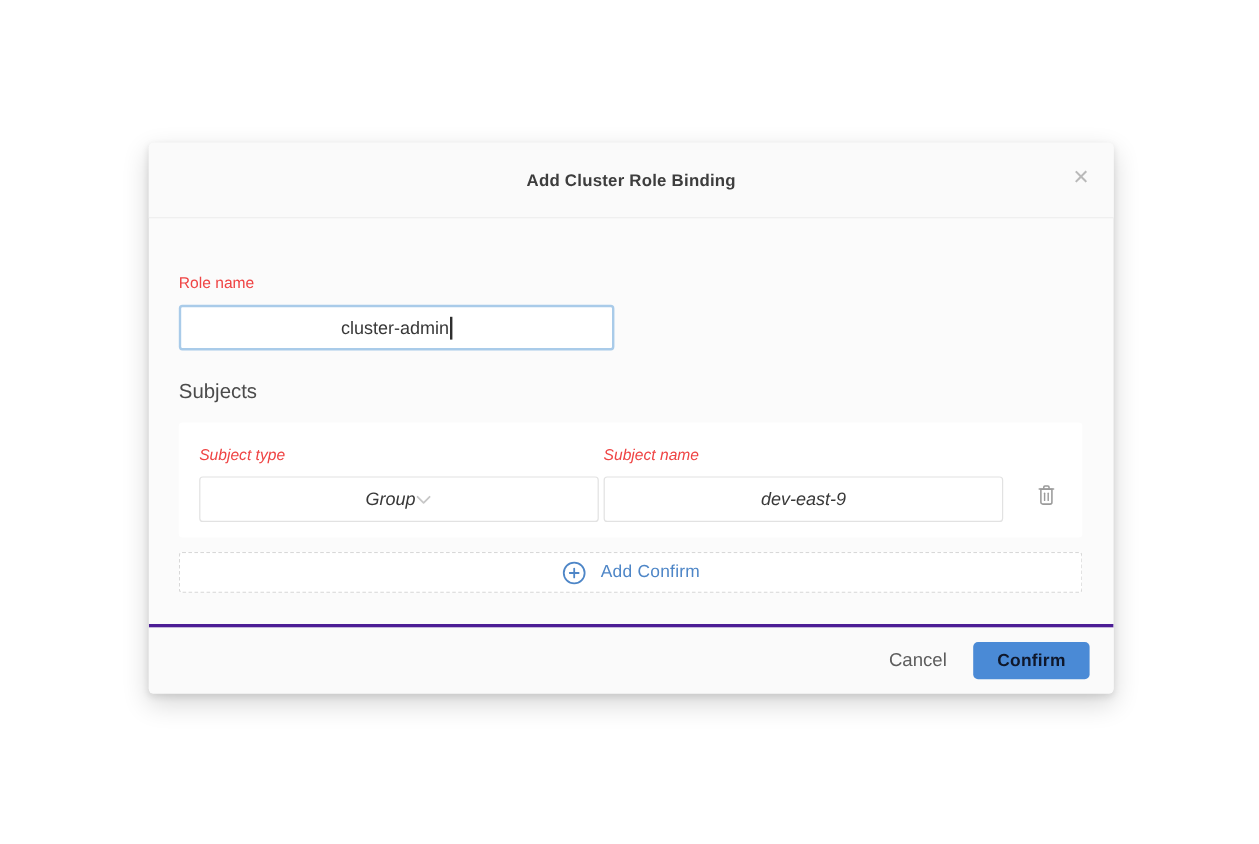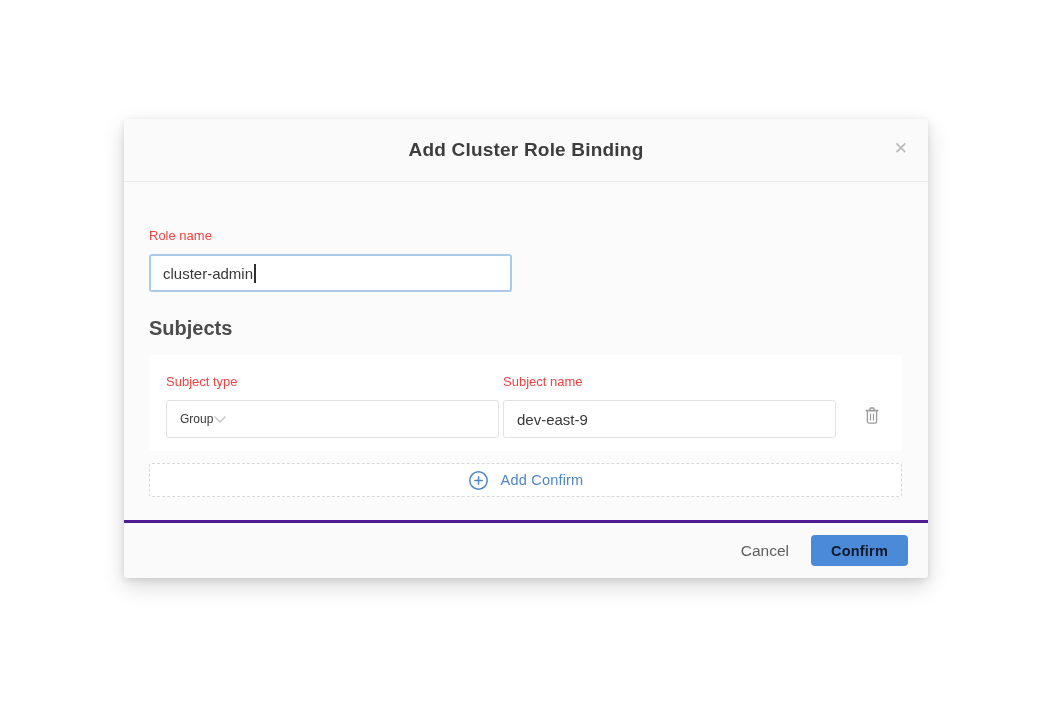--- a/index.html
+++ b/index.html
@@ -29,21 +29,21 @@
     flex: 0 0 63px;
     background: #fafafa;
     border-bottom: 1px solid #e8e8e8;
     border-radius: 4px 4px 0 0;
     display: flex;
     align-items: center;
     justify-content: center;
     position: relative;
   }
   .modal-title {
-    font-size: 19px;
+    font-size: 14px;
     font-weight: 700;
     color: #3d3d3d;
     letter-spacing: 0.2px;
   }
   .close-btn {
     position: absolute;
     right: 16px;
     top: 50%;
     transform: translateY(-58%);
     font-size: 17px;
@@ -70,64 +70,64 @@
   .text-input {
     height: 38px;
     background: #ffffff;
     border: 1px solid #e2e2e2;
     border-radius: 3px;
     display: flex;
     align-items: center;
     padding: 0 13px;
     font-size: 15px;
     color: #383838;
+    justify-content: center;
   }
   .text-input.focused {
     border: 2px solid #a9cbe9;
     padding: 0 12px;
   }
   .role-input { width: 363px; }
   .caret {
     display: inline-block;
     width: 1.5px;
     height: 19px;
     background: #2f2f2f;
     margin-left: 1px;
   }
 
   .subjects-label {
-    font-size: 20px;
+    font-size: 17px;
     color: #4b4b4b;
     margin-top: 25px;
-    font-weight: bold;
   }
 
   .subject-card {
     margin-top: 15px;
     width: 753px;
     height: 96px;
     background: #ffffff;
     border-radius: 3px;
     padding: 19px 20px 0 17px;
     display: flex;
     align-items: flex-start;
   }
-  .subject-col { width: 333px; }
+  .subject-col { width: 333px; font-style: italic; }
   .subject-col + .subject-col { margin-left: 4px; }
 
   .select-box {
     height: 38px;
     background: #ffffff;
     border: 1px solid #e2e2e2;
     border-radius: 3px;
     display: flex;
     align-items: center;
-    justify-content: flex-start;
+    justify-content: center;
     padding: 0 13px;
-    font-size: 12px;
+    font-size: 15px;
     color: #383838;
     cursor: pointer;
   }
   .chevron { display: flex; align-items: center; }
 
   .trash-btn {
     margin-left: auto;
     margin-top: 30px;
     background: none;
     border: none;

